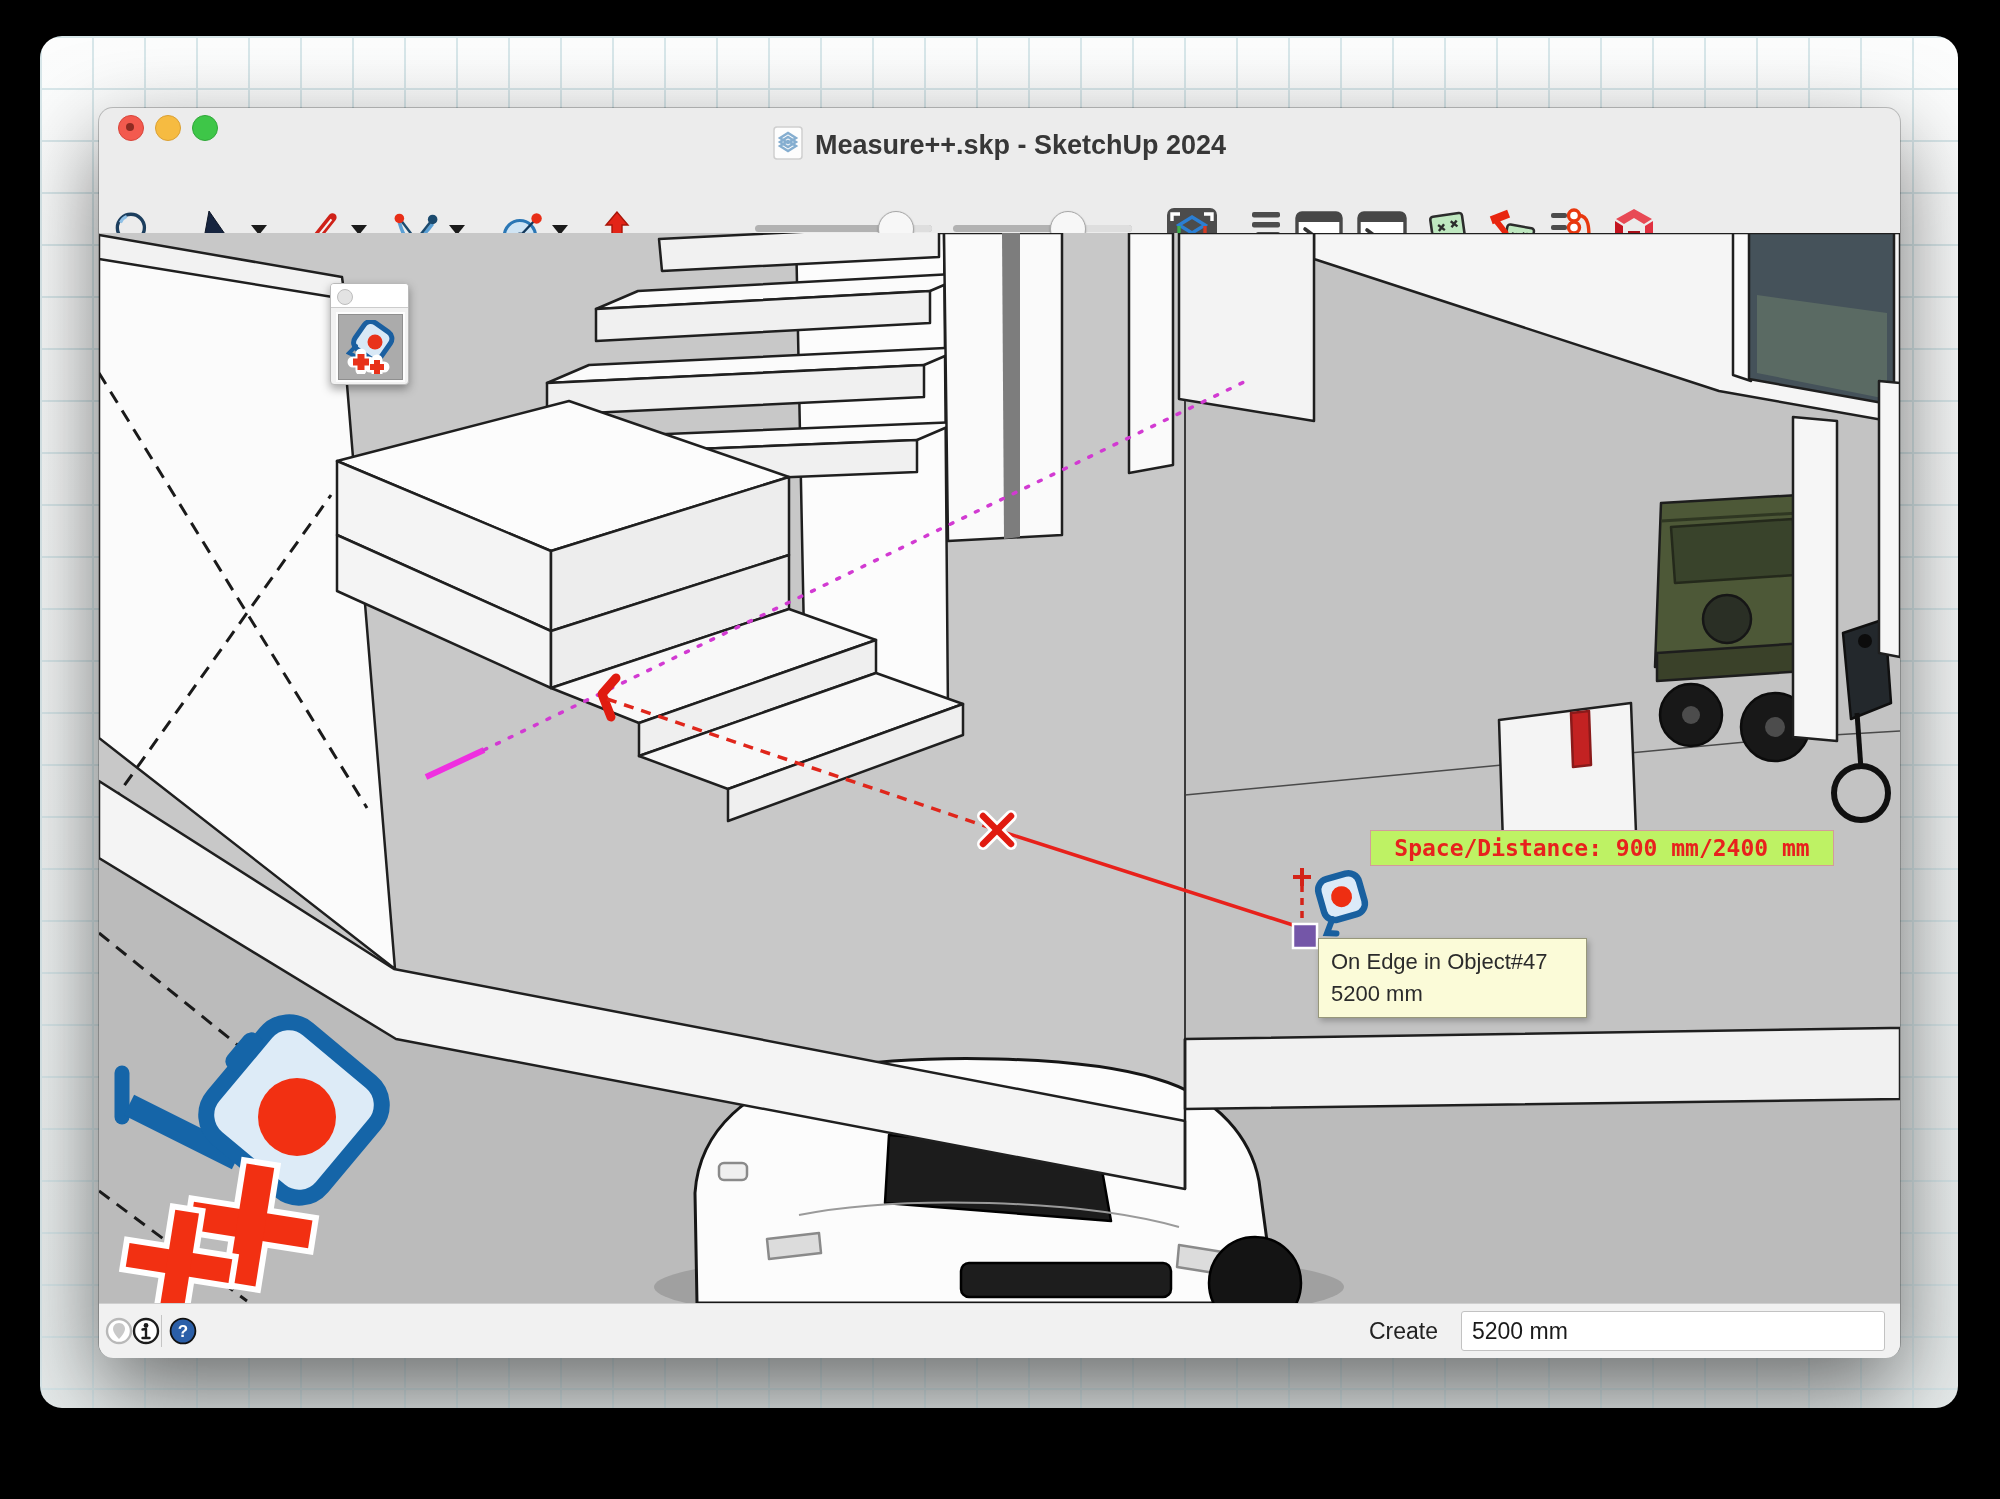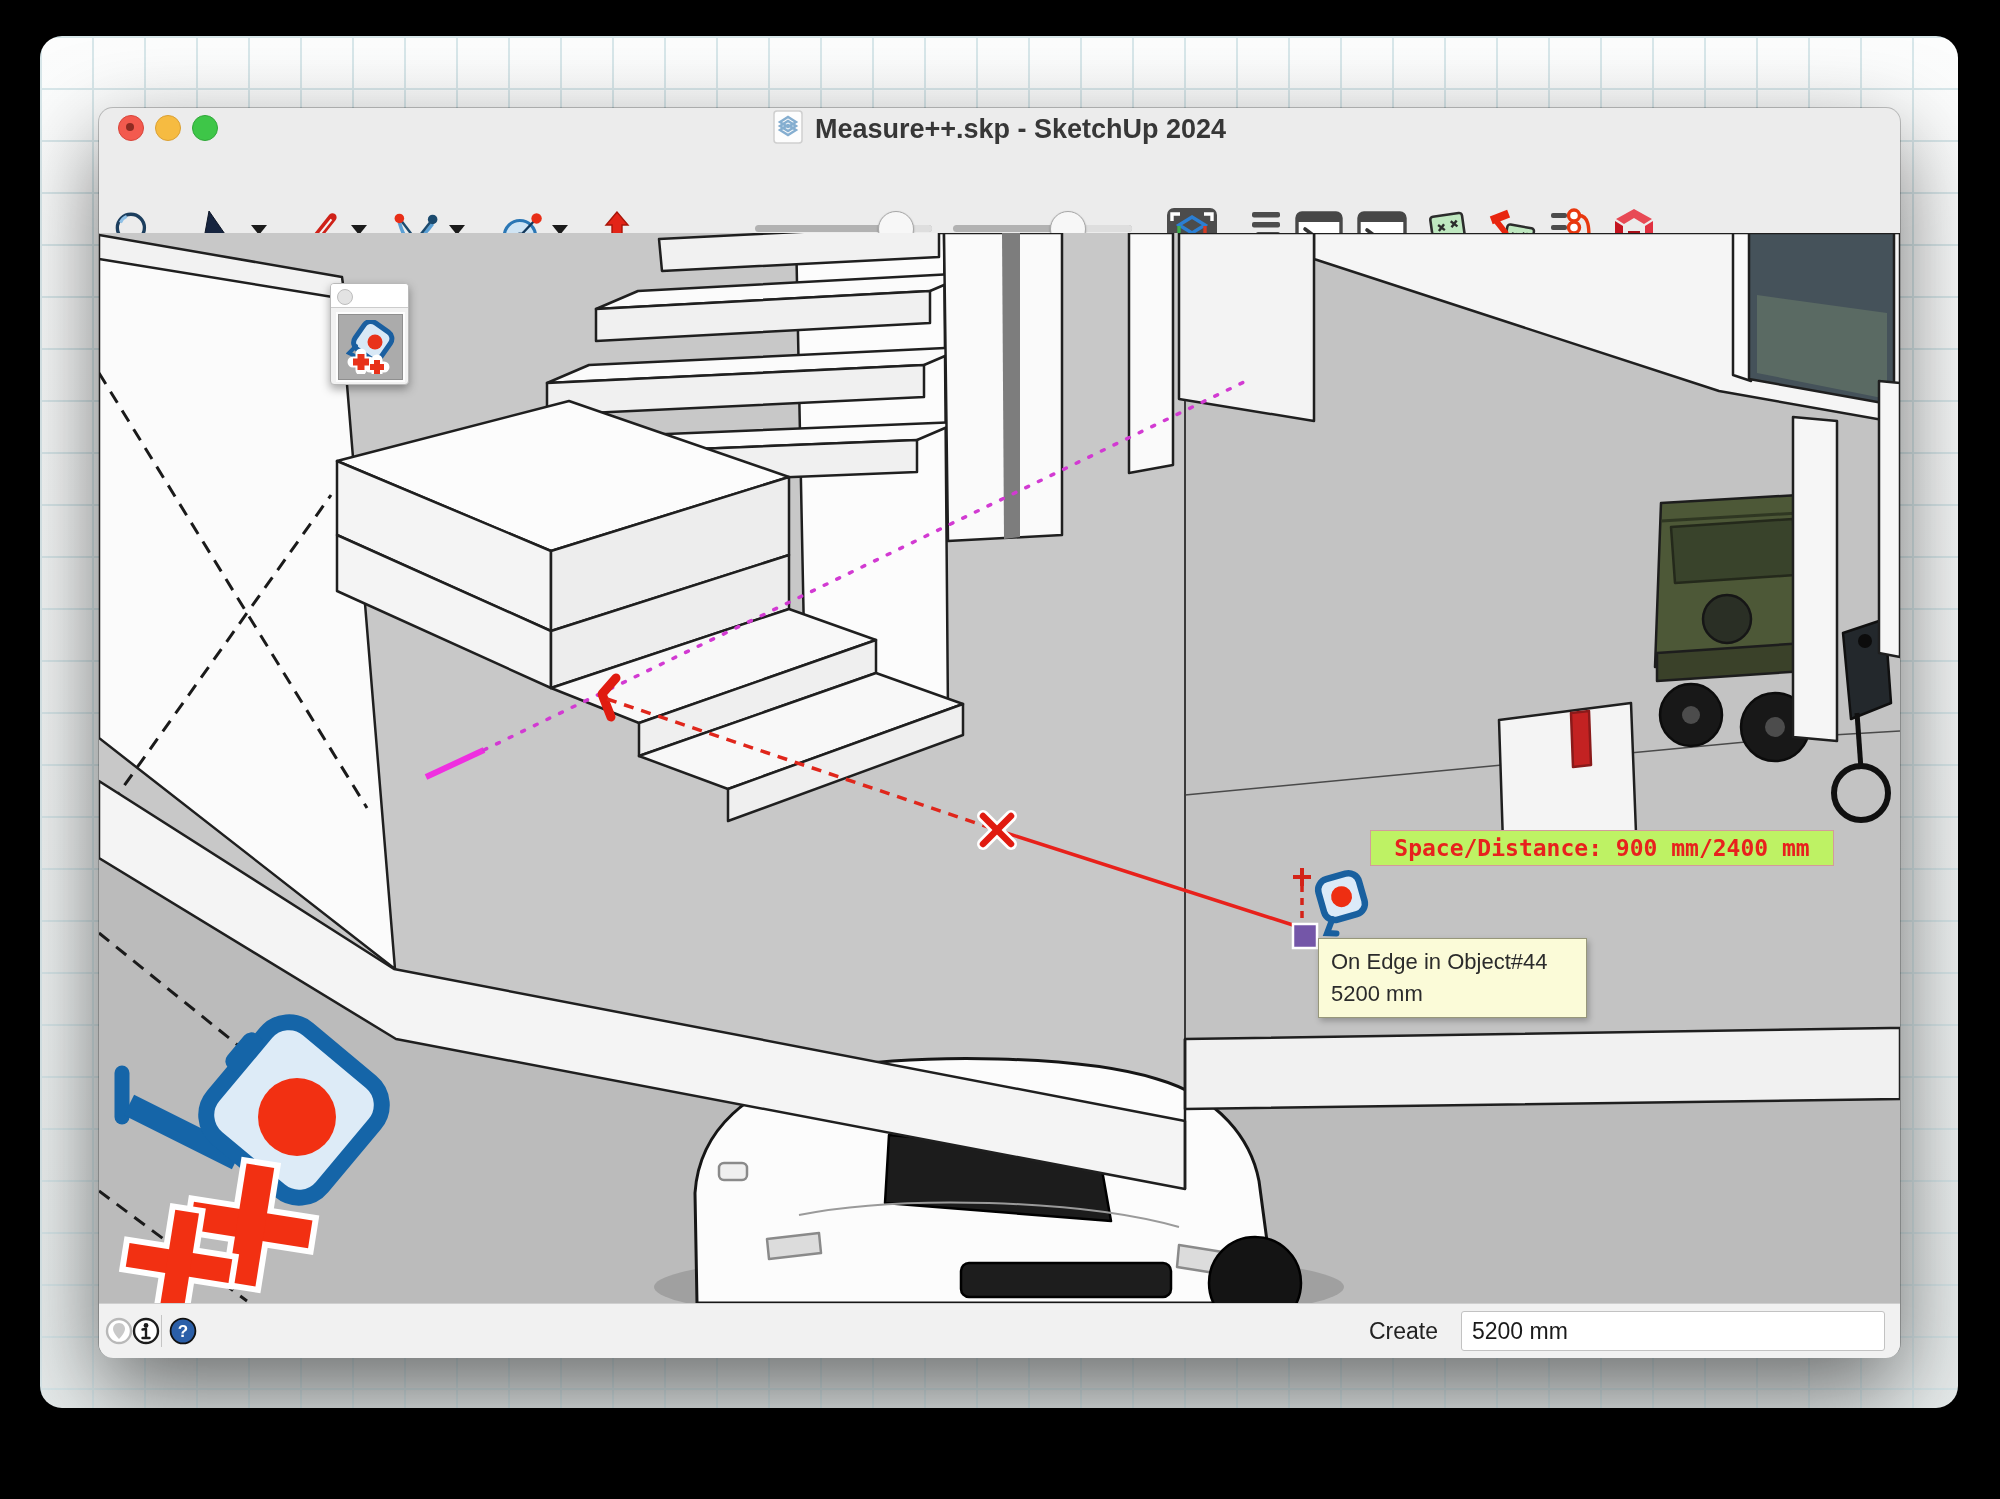--- a/index.html
+++ b/index.html
@@ -12,21 +12,21 @@
                      linear-gradient(180deg,rgba(255,255,255,.6),rgba(222,228,228,.65));
     background-size:52px 52px,52px 52px,100% 100%;}
   .window{position:absolute;left:99px;top:108px;width:1801px;height:1249px;border-radius:14px;
     background:#ececec;box-shadow:0 0 0 1px rgba(0,0,0,.22),0 34px 90px rgba(0,0,0,.55);}
   .titlebar{position:absolute;left:0;top:0;width:100%;height:42px;}
   .tl{position:absolute;top:7px;width:24px;height:24px;border-radius:50%;}
   .tl.red{left:19px;background:#f35a4e;border:1px solid #d8443a;}
   .tl.red::after{content:"";position:absolute;left:7px;top:7px;width:8px;height:8px;border-radius:50%;background:#8e2b22;}
   .tl.yellow{left:56px;background:#f6bb41;border:1px solid #dba032;}
   .tl.green{left:93px;background:#3ec648;border:1px solid #2fa838;}
-  .titlewrap{position:absolute;left:0;top:0;width:100%;height:42px;display:flex;align-items:center;justify-content:center;gap:12px;}
+  .titlewrap{position:absolute;left:0;top:16px;width:100%;height:42px;display:flex;align-items:center;justify-content:center;gap:12px;}
   .titletext{font-size:27px;font-weight:bold;color:#373737;}
   .toolbar{position:absolute;left:0;top:42px;width:100%;height:83px;border-bottom:1px solid #c9c9c9;}
   .tool{position:absolute;top:57px;width:52px;height:52px;display:flex;align-items:center;justify-content:center;}
   .caret{position:absolute;top:75px;width:0;height:0;border-left:8px solid transparent;border-right:8px solid transparent;border-top:10px solid #1b1b1b;}
   .rtool{position:absolute;top:55px;width:56px;height:56px;display:flex;align-items:center;justify-content:center;}
   .slidertrack{position:absolute;height:7px;border-radius:4px;background:#b2b2b2;top:75px;}
   .slidertrack .lite{position:absolute;right:0;top:0;height:7px;border-radius:4px;background:#dedede;}
   .knob{position:absolute;top:61px;width:34px;height:34px;border-radius:50%;background:#f7f7f7;border:1px solid #a8a8a8;box-shadow:0 1px 2px rgba(0,0,0,.3);}
   .sliderlabel{position:absolute;top:88px;width:120px;text-align:center;font-size:20px;color:#3c3c3c;}
   .viewport{position:absolute;left:0;top:125px;width:1801px;height:1070px;background:#c8c8c8;overflow:hidden;}
@@ -427,21 +427,21 @@
               <path d="M7 42 h16 M15 34 v16" stroke-width="7"></path>
               <path d="M24 47 h14 M31 40 v14" stroke-width="6"></path>
             </g>
           </svg>
         </div>
       </div>
 
       <div class="measlabel">Space/Distance: 900 mm/2400 mm</div>
 
       <div class="tooltip">
-        <div>On Edge in Object#44</div>
+        <div>On Edge in Object#47</div>
         <div>5200 mm</div>
       </div>
     </div>
 
     <div class="statusbar">
       <div class="sico" style="left:6px">
         <svg width="28" height="28" viewBox="0 0 28 28">
           <circle cx="14" cy="14" r="12" fill="#ffffff" stroke="#b8b8b8" stroke-width="2.4"></circle>
           <path d="M14 6 C18 6 20 9 20 12 C20 16 14 22 14 22 C14 22 8 16 8 12 C8 9 10 6 14 6 Z" fill="#c9c9c9"></path>
         </svg>

